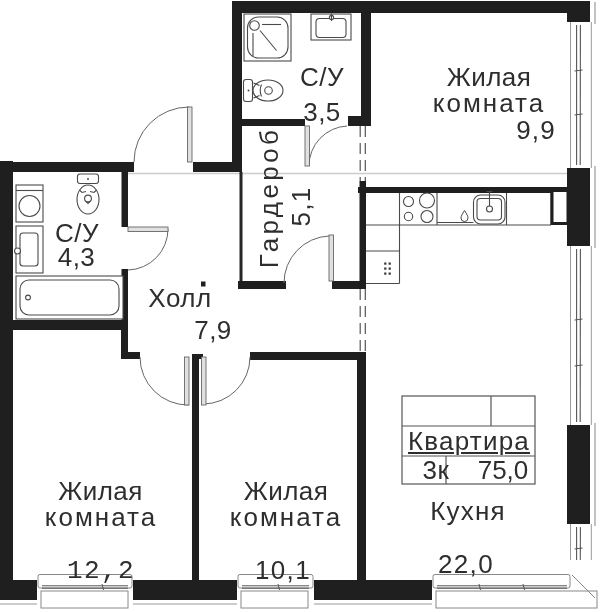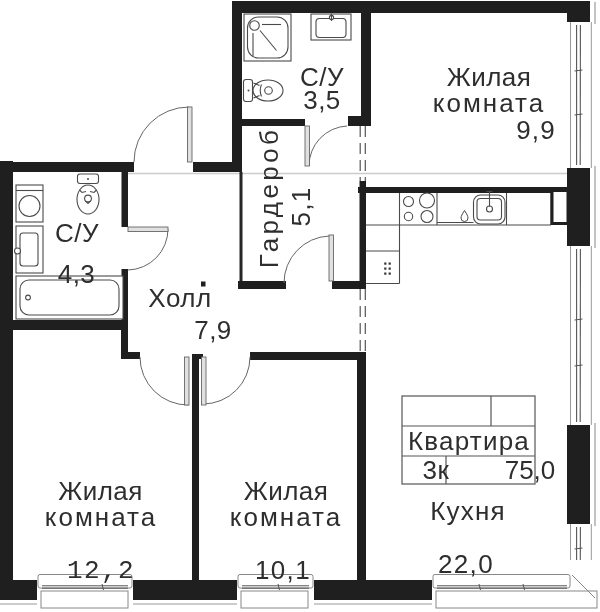--- a/index.html
+++ b/index.html
@@ -313,39 +313,39 @@
     <line x1="446" y1="456" x2="446" y2="484"></line>
   </g>
 
   <g fill="#2e2e2e" font-family="Liberation Sans" font-size="26">
     <text x="268.5" y="197.5" transform="rotate(-90 268.5 197.5)" text-anchor="middle" dominant-baseline="central" letter-spacing="3.4">Гардероб</text>
     <text x="301" y="206.5" transform="rotate(-90 301 206.5)" text-anchor="middle" dominant-baseline="central" letter-spacing="1.25">5,1</text>
   </g>
 </svg>
 
 <div class="lbl" style="left:322px;top:77px;">С/У</div>
-<div class="lbl" style="left:322px;top:100px;">3,5</div>
+<div class="lbl" style="left:322px;top:112px;">3,5</div>
 
 <div class="lbl" style="left:489px;top:77px;">Жилая</div>
 <div class="lbl" style="left:489px;top:103px;letter-spacing:2px;">комната</div>
 <div class="lbl" style="left:488px;top:130px;letter-spacing:1.2px;margin-left:48px;">9,9</div>
 
 <div class="lbl" style="left:77px;top:233px;">С/У</div>
-<div class="lbl" style="left:76.5px;top:274px;text-align:center;">4,3</div>
+<div class="lbl" style="left:76.5px;top:257px;text-align:center;">4,3</div>
 
 <div class="lbl" style="left:171px;top:298px;margin-left:9px;">Холл</div>
 <div class="lbl" style="left:170px;top:330px;margin-left:43px;">7,9</div>
 
 <div class="lbl" style="left:100.5px;top:491px;">Жилая</div>
 <div class="lbl" style="left:101px;top:517px;letter-spacing:2px;">комната</div>
 <div class="lbl" style="left:101px;top:571px;letter-spacing:1.4px;font-family:Liberation Mono, monospace;">12,2</div>
 
 <div class="lbl" style="left:286px;top:491px;">Жилая</div>
 <div class="lbl" style="left:286px;top:517px;letter-spacing:2px;">комната</div>
 <div class="lbl" style="left:283px;top:542px;letter-spacing:1.4px;margin-top:28px;">10,1</div>
 
 <div class="lbl" style="left:468px;top:511px;letter-spacing:1.2px;text-align:center;">Кухня</div>
 <div class="lbl" style="left:466px;top:564px;letter-spacing:1.4px;">22,0</div>
 
-<div class="lbl" style="left:469px;top:441px;letter-spacing:1.2px;">Квартира</div>
+<div class="lbl" style="left:469px;top:441px;letter-spacing:1.2px;text-decoration:underline;">Квартира</div>
 <div class="lbl" style="left:436px;top:470px;">3к</div>
-<div class="lbl" style="left:530px;top:470px;letter-spacing:0;">75,0</div>
+<div class="lbl" style="left:503px;top:470px;letter-spacing:0;">75,0</div>
 </div>
 
 </body></html>

